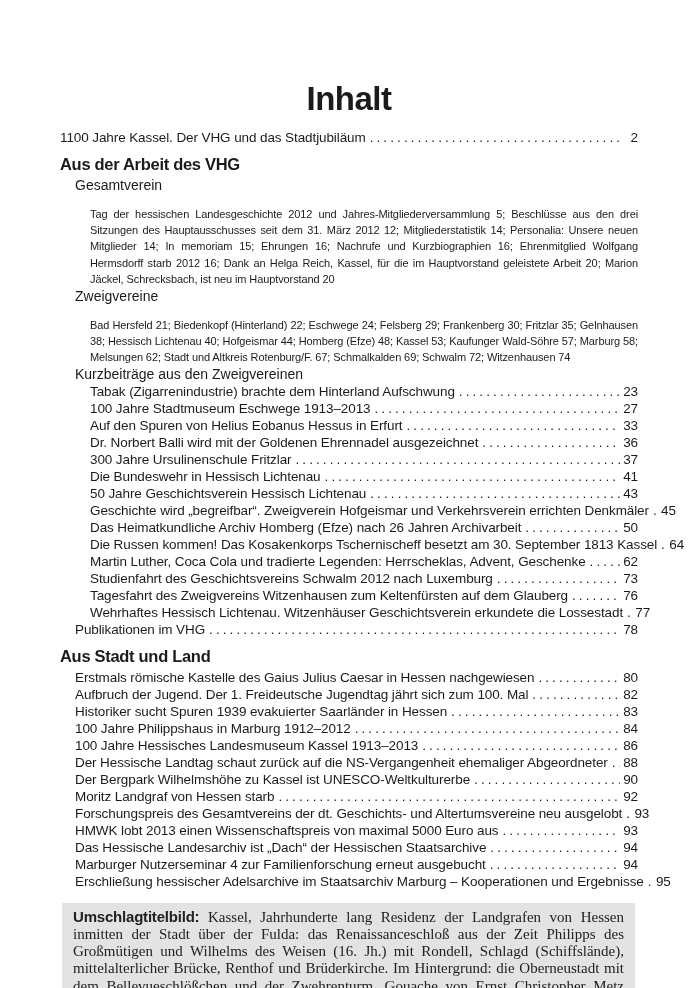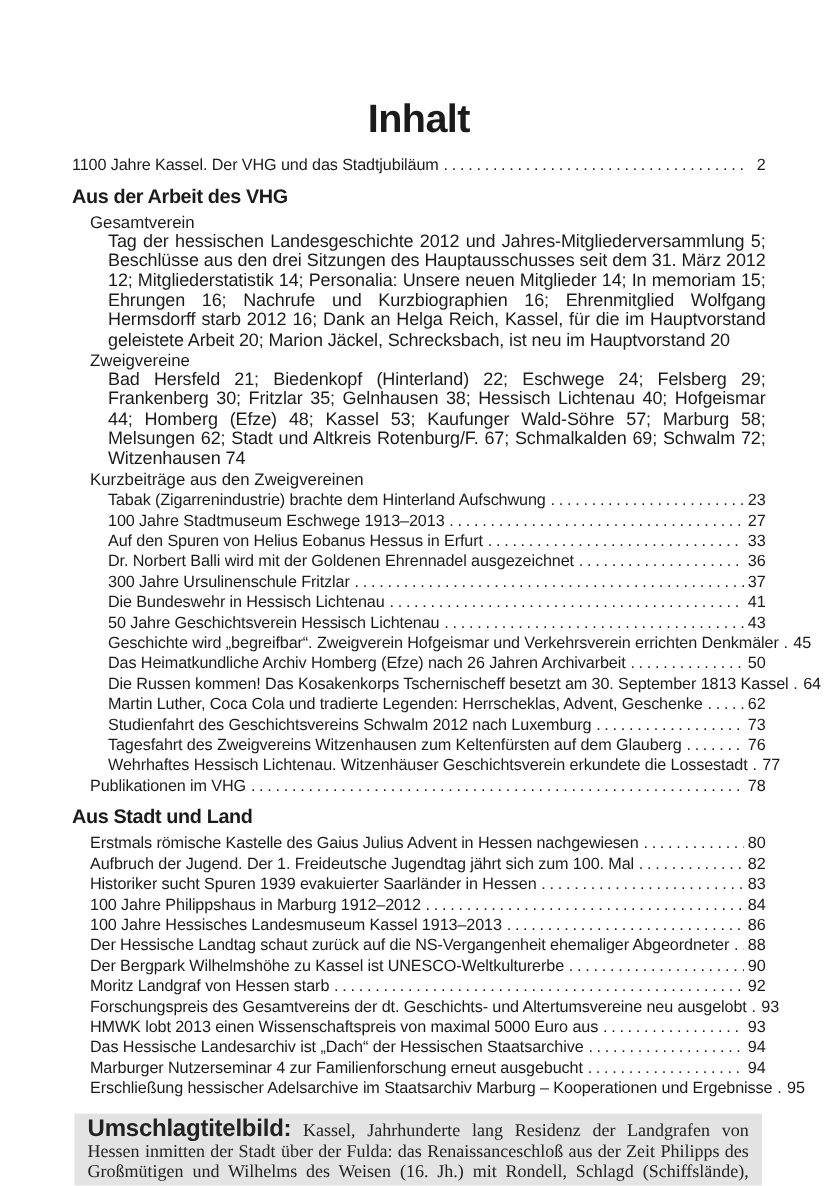--- a/index.html
+++ b/index.html
@@ -26,37 +26,37 @@
     letter-spacing:3.1px; margin-left:1px;
   }
   .row .pg { min-width:16px; text-align:right; white-space:nowrap; margin-left:2px; }
 
   .lead-row { margin-bottom:4px; }
   .lead-bold { font-weight:bold; font-size:16.5px; letter-spacing:-0.3px; margin-right:7px; }
 
   .sec-h { font-size:16.5px; font-weight:bold; letter-spacing:-0.3px; margin:9px 0 3px 0; line-height:1.15; }
   .sub-label { margin-left:15px; font-size:14px; line-height:17px; }
   .para {
-    margin:0 0 0 30px; text-align:justify;
-    font-size:15px; line-height:16.4px; letter-spacing:-0.1px;
+    margin:12px 0 0 30px; text-align:justify;
+    font-size:11px; line-height:16.4px; letter-spacing:-0.1px;
   }
   .toc { margin-left:30px; }
   .tail { margin-left:15px; }
 
   .cover-box {
     margin:13px 3px 0 2px;
     background:#e3e3e3;
     padding:5px 11px 7px 11px;
     font-family:"Liberation Serif", serif;
     font-size:15px; line-height:17.2px; text-align:justify;
     color:#222222;
   }
   .cover-label {
     font-family:"Liberation Sans", sans-serif;
-    font-weight:bold; font-size:20px; letter-spacing:-0.2px;
+    font-weight:bold; font-size:15px; letter-spacing:-0.2px;
   }
 </style>
 </head>
 <body>
 
 <div class="page">
 
   <h1 class="title">Inhalt</h1>
 
   <div class="row lead-row">
@@ -148,21 +148,21 @@
   </div>
   <div class="row tail">
       <span class="t">Publikationen im VHG</span>
       <span class="dots"></span>
       <span class="pg">78</span>
     </div>
 
   <div class="sec-h">Aus Stadt und Land</div>
   <div class="tail">
     <div class="row">
-        <span class="t">Erstmals römische Kastelle des Gaius Julius Advent in Hessen nachgewiesen</span>
+        <span class="t">Erstmals römische Kastelle des Gaius Julius Caesar in Hessen nachgewiesen</span>
         <span class="dots"></span>
         <span class="pg">80</span>
       </div>
     <div class="row">
         <span class="t">Aufbruch der Jugend. Der 1. Freideutsche Jugendtag jährt sich zum 100. Mal</span>
         <span class="dots"></span>
         <span class="pg">82</span>
       </div>
     <div class="row">
         <span class="t">Historiker sucht Spuren 1939 evakuierter Saarländer in Hessen</span>

